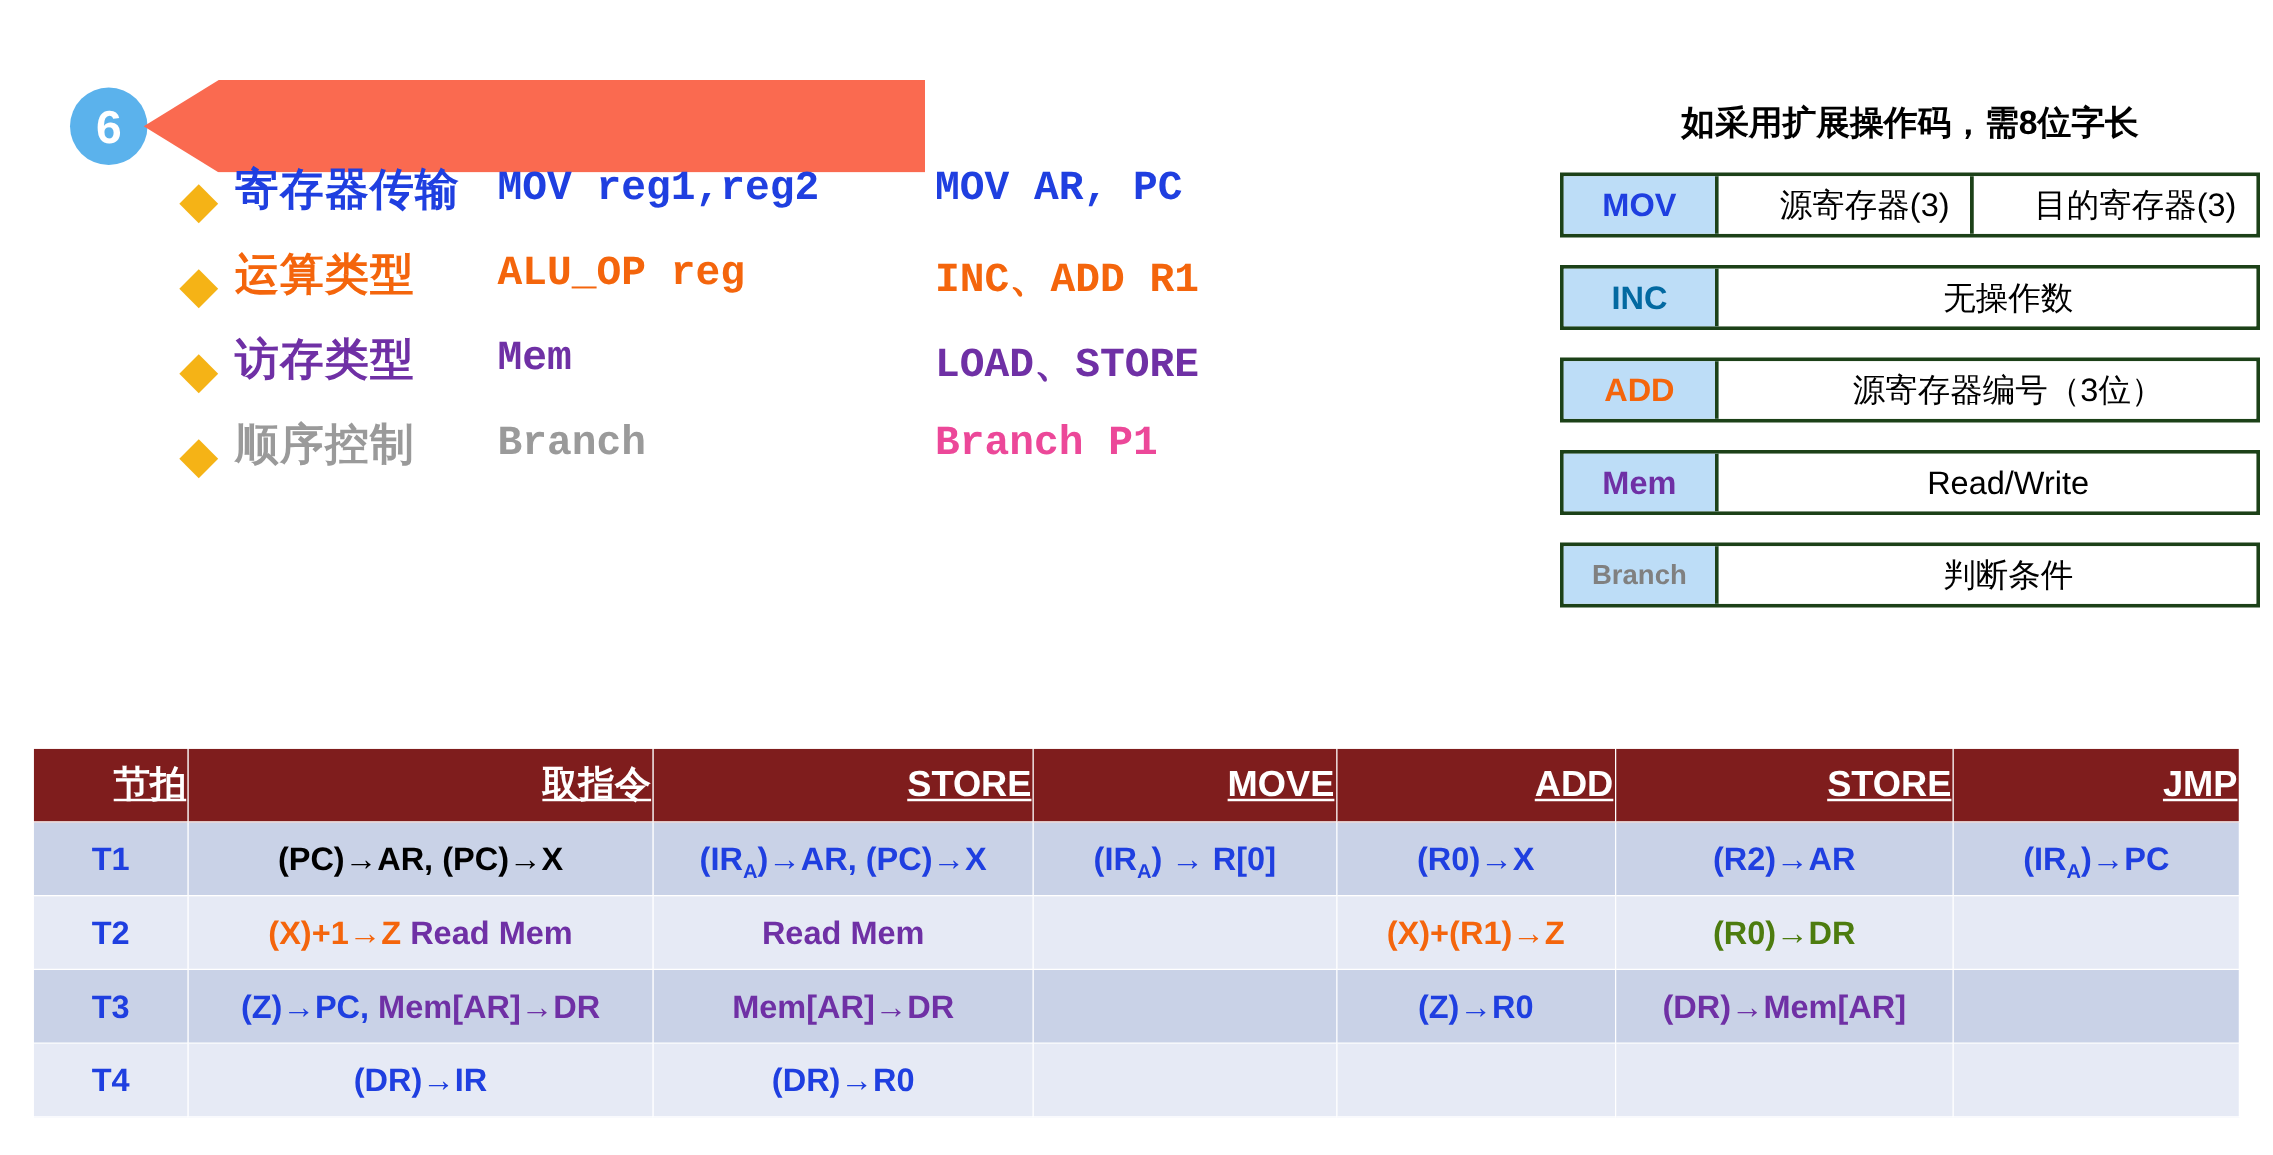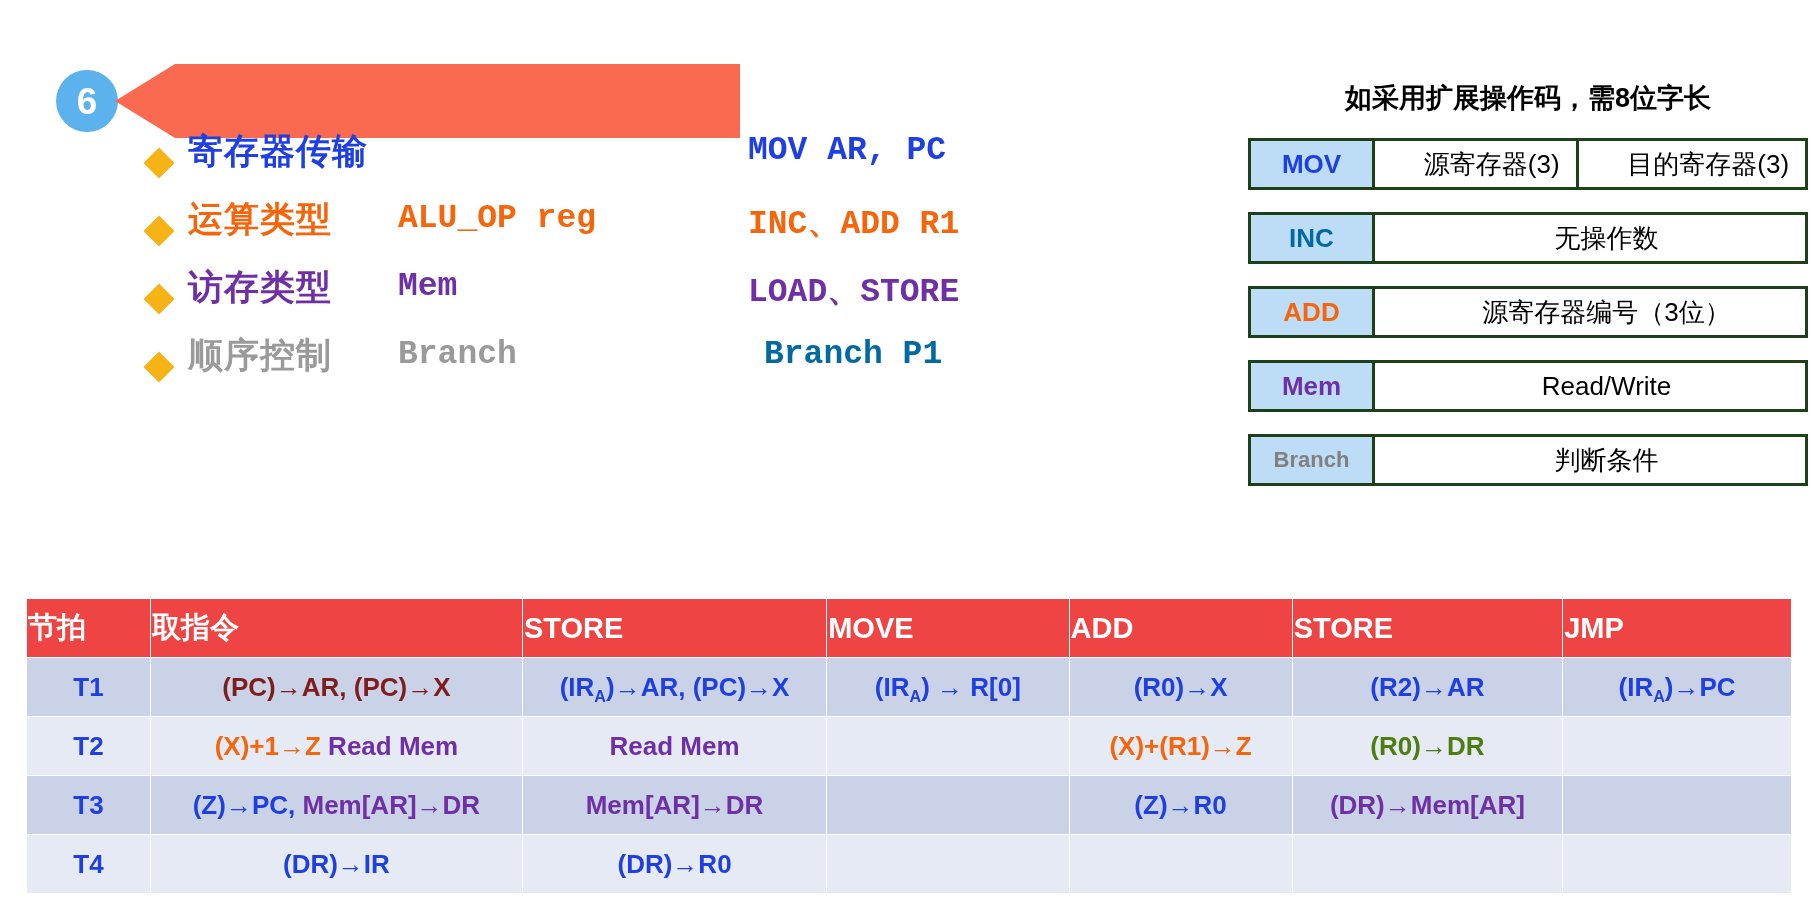--- a/index.html
+++ b/index.html
@@ -94,24 +94,25 @@
   }
   .fmt-cell + .fmt-cell{border-left:3px solid #1C4118;}
 
   
   #tbl{
     position:absolute;left:26px;top:598px;
     width:1766px;border-collapse:collapse;
     table-layout:fixed;
   }
   #tbl th{
-    background:#ef4444;color:#ffffff;
+    background:#7f1d1d;color:#ffffff;
     font-size:29px;font-weight:bold;
     height:56px;border:1px solid #ffffff;
-    text-align:left;
+    text-align:right;
+    text-decoration:underline;
   }
   #tbl td{
     height:56px;border:1px solid #ffffff;
     text-align:center;font-size:26px;font-weight:bold;
     white-space:nowrap;
   }
   #tbl tr.odd td{background:#C9D2E7;}
   #tbl tr.even td{background:#E6EAF5;}
   .tick{color:#1F3FE0;}
   sub{font-size:0.62em;vertical-align:baseline;position:relative;top:6px;}
@@ -122,39 +123,40 @@
 <div id="header">
   <div class="num-circle">6</div>
   <div class="banner"></div>
 </div>
 
 <div id="left">
   <div id="cat-rows">
       <div class="rowline">
         <span class="dia-bullet"></span>
         <span class="cat" style="color: rgb(31, 63, 224);">寄存器传输</span>
+        <span class="code1" style="color: rgb(31, 63, 224);">MOV reg1,reg2</span>
         <span class="code2" style="color: rgb(31, 63, 224);">MOV AR, PC</span>
       </div>
       <div class="rowline">
         <span class="dia-bullet"></span>
         <span class="cat" style="color: rgb(244, 101, 12);">运算类型</span>
         <span class="code1" style="color: rgb(244, 101, 12);">ALU_OP reg</span>
         <span class="code2" style="color: rgb(244, 101, 12);">INC、ADD R1</span>
       </div>
       <div class="rowline">
         <span class="dia-bullet"></span>
         <span class="cat" style="color: rgb(111, 48, 165);">访存类型</span>
         <span class="code1" style="color: rgb(111, 48, 165);">Mem</span>
         <span class="code2" style="color: rgb(111, 48, 165);">LOAD、STORE</span>
       </div>
       <div class="rowline">
         <span class="dia-bullet"></span>
         <span class="cat" style="color: rgb(154, 154, 154);">顺序控制</span>
         <span class="code1" style="color: rgb(154, 154, 154);">Branch</span>
-        <span class="code2" style="color: #0369a1; margin-left: 16px;">Branch P1</span>
+        <span class="code2" style="color: #ec4899;">Branch P1</span>
       </div>
     </div>
 </div>
 
 <div id="right">
   <div class="fmt-note">如采用扩展操作码，需8位字长</div>
   <div id="fmt-rows">
       <div class="fmt-row">
         <div class="fmt-op" style="color: rgb(31, 63, 224);">MOV</div>
         <div class="fmt-cell">源寄存器(3)</div>
@@ -196,21 +198,21 @@
         <th>STORE</th>
         <th>MOVE</th>
         <th>ADD</th>
         <th>STORE</th>
         <th>JMP</th>
       </tr>
     </thead>
   <tbody id="tbl-body">
       <tr class="odd">
         <td class="tick">T1</td>
-        <td><span style="color: #7f1d1d;">(PC)→AR, (PC)→X</span></td>
+        <td><span style="color: #000000;">(PC)→AR, (PC)→X</span></td>
         <td><span style="color: rgb(31, 63, 224);">(IR<sub>A</sub>)→AR,  (PC)→X</span></td>
         <td><span style="color: rgb(31, 63, 224);">(IR<sub>A</sub>) → R[0]</span></td>
         <td><span style="color: rgb(31, 63, 224);">(R0)→X</span></td>
         <td><span style="color: rgb(31, 63, 224);">(R2)→AR</span></td>
         <td><span style="color: rgb(31, 63, 224);">(IR<sub>A</sub>)→PC</span></td>
       </tr>
       <tr class="even">
         <td class="tick">T2</td>
         <td><span style="color: rgb(244, 101, 12);">(X)+1→Z </span><span style="color: rgb(111, 48, 165);">Read Mem</span></td>
         <td><span style="color: rgb(111, 48, 165);">Read Mem</span></td>

